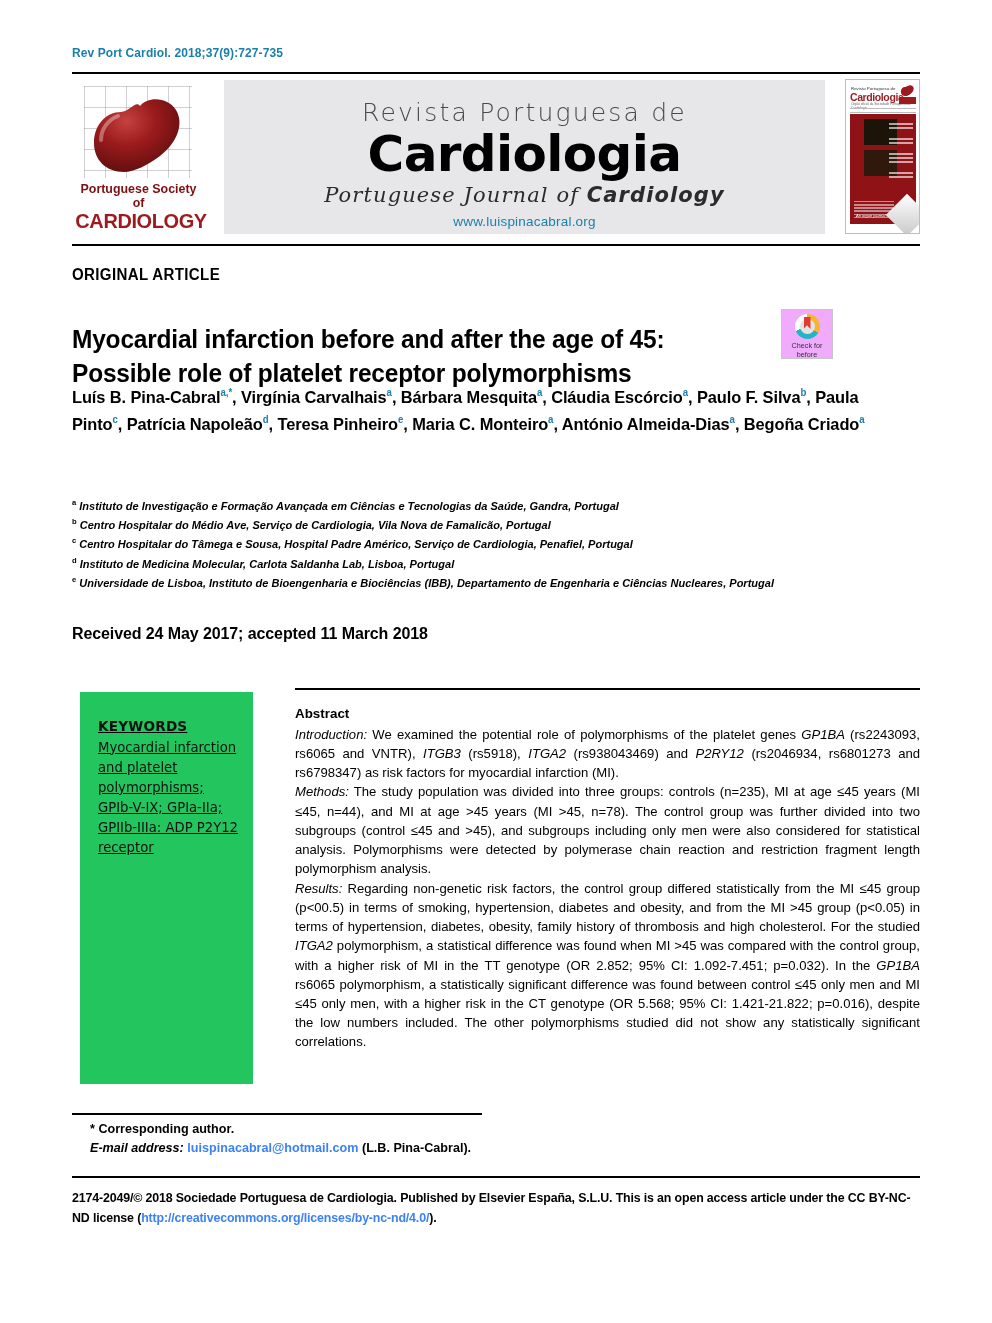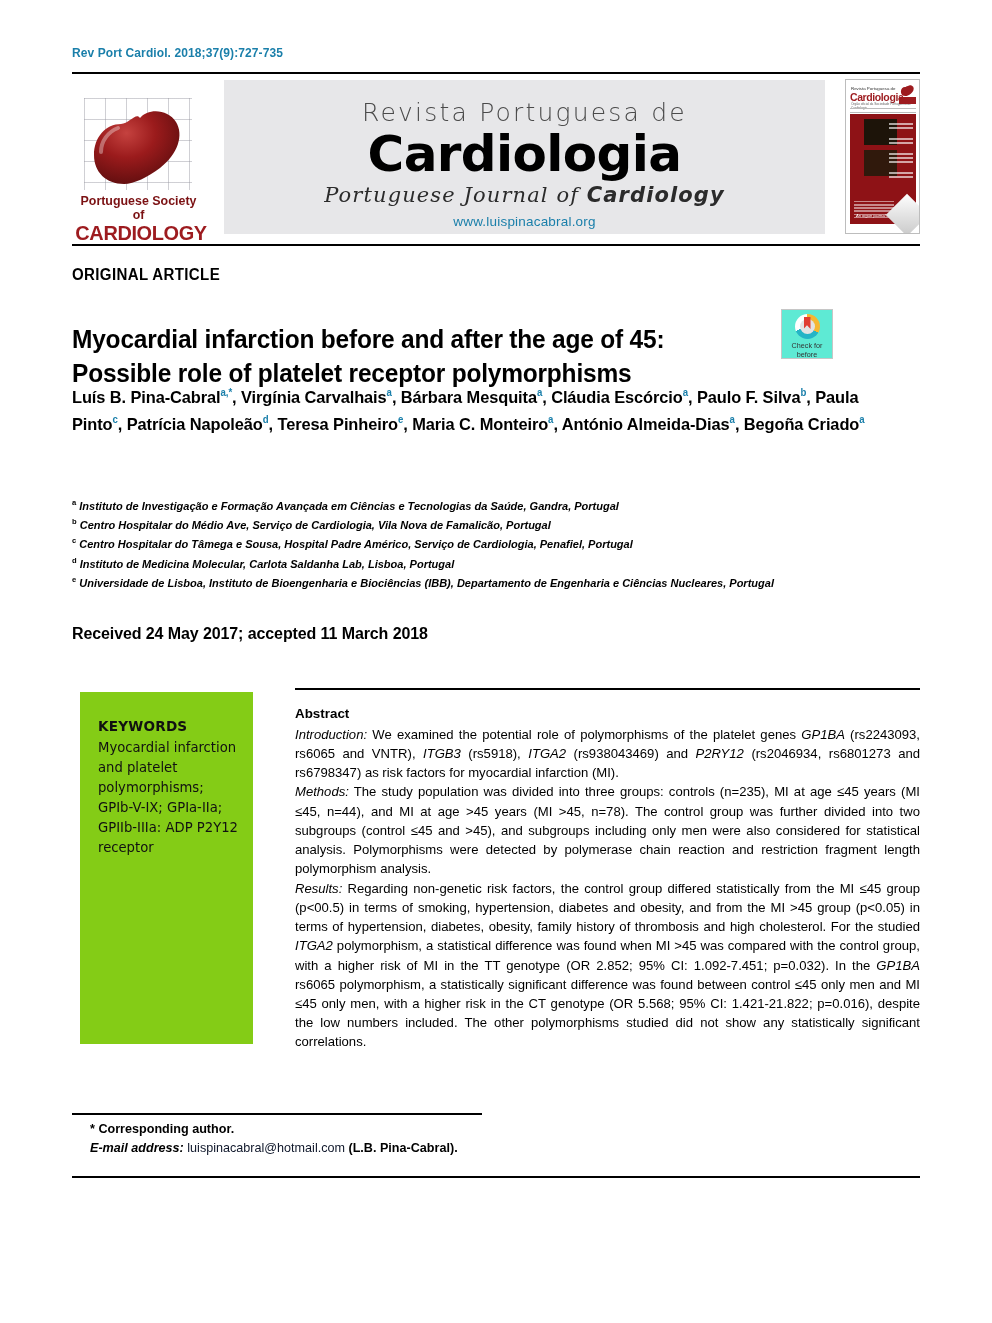--- a/index.html
+++ b/index.html
@@ -46,21 +46,21 @@
   .masthead {
     position: absolute;
     left: 72px;
     top: 80px;
     width: 848px;
     height: 162px;
   }
   .soc-logo {
     position: absolute;
     left: 0px;
-    top: 14px;
+    top: 2px;
     width: 133px;
     height: 150px;
     background: #ffffff;
   }
   .grid-bg {
     position: absolute;
     left: 12px;
     top: 4px;
     width: 108px;
     height: 92px;
@@ -226,21 +226,21 @@
     letter-spacing: -0.2px;
     transform: scaleX(0.96);
     transform-origin: left top;
   }
   .crossmark {
     position: absolute;
     left: 781px;
     top: 309px;
     width: 52px;
     height: 50px;
-    background: #5eead4;
+    background: #f0abfc;
     border: 1px solid #c6c6c6;
     box-sizing: border-box;
     text-align: center;
   }
   .cm-ring {
     position: relative;
     margin: 4px auto 0 auto;
     width: 25px;
     height: 25px;
     border-radius: 50%;
@@ -326,22 +326,23 @@
     height: 1.5px;
     background: #000000;
   }
 
   
   .kwbox {
     position: absolute;
     left: 80px;
     top: 692px;
     width: 173px;
-    height: 352px;
-    background: #84cc16;
+    height: 392px;
+    background: #22c55e;
+    text-decoration: underline;
   }
   .kw-inner {
     padding: 24px 14px 0 18px;
     font-size: 13.2px;
     line-height: 1.52;
     color: #111;
     font-family: "DejaVu Sans", sans-serif;
   }
   .kw-title {
     font-weight: bold;
@@ -384,21 +385,21 @@
     position: absolute;
     left: 76px;
     top: 1120px;
     width: 500px;
     font-size: 12.6px;
     line-height: 1.5;
     font-weight: bold;
   }
   .footnote .ind { display:block; padding-left: 14px; }
   .footnote .em { font-style: italic; }
-  .footnote a, .lnk { color: #0f172a; text-decoration: none; font-weight: normal; }
+  .footnote a, .lnk { color: #3b82f6; text-decoration: none; font-weight: bold; }
 
   .rule-copy {
     position: absolute;
     left: 72px;
     top: 1176px;
     width: 848px;
     height: 1.5px;
     background: #000000;
   }
   .copyright {
@@ -543,14 +544,15 @@
   <div class="footnote">
     <span class="ind">* Corresponding author.</span>
     <span class="ind">
       <span class="em">E-mail address:</span>
       <span class="lnk">luispinacabral@hotmail.com</span>
       <span>(L.B. Pina-Cabral).</span>
     </span>
   </div>
 
   <div class="rule-copy"></div>
+  <div class="copyright"><span>2174-2049/© 2018 Sociedade Portuguesa de Cardiologia. Published by Elsevier España, S.L.U. This is an open access article under the CC BY-NC-ND license (</span><span class="lnk">http://creativecommons.org/licenses/by-nc-nd/4.0/</span><span>).</span></div>
 
 </div>
 
 </body></html>

